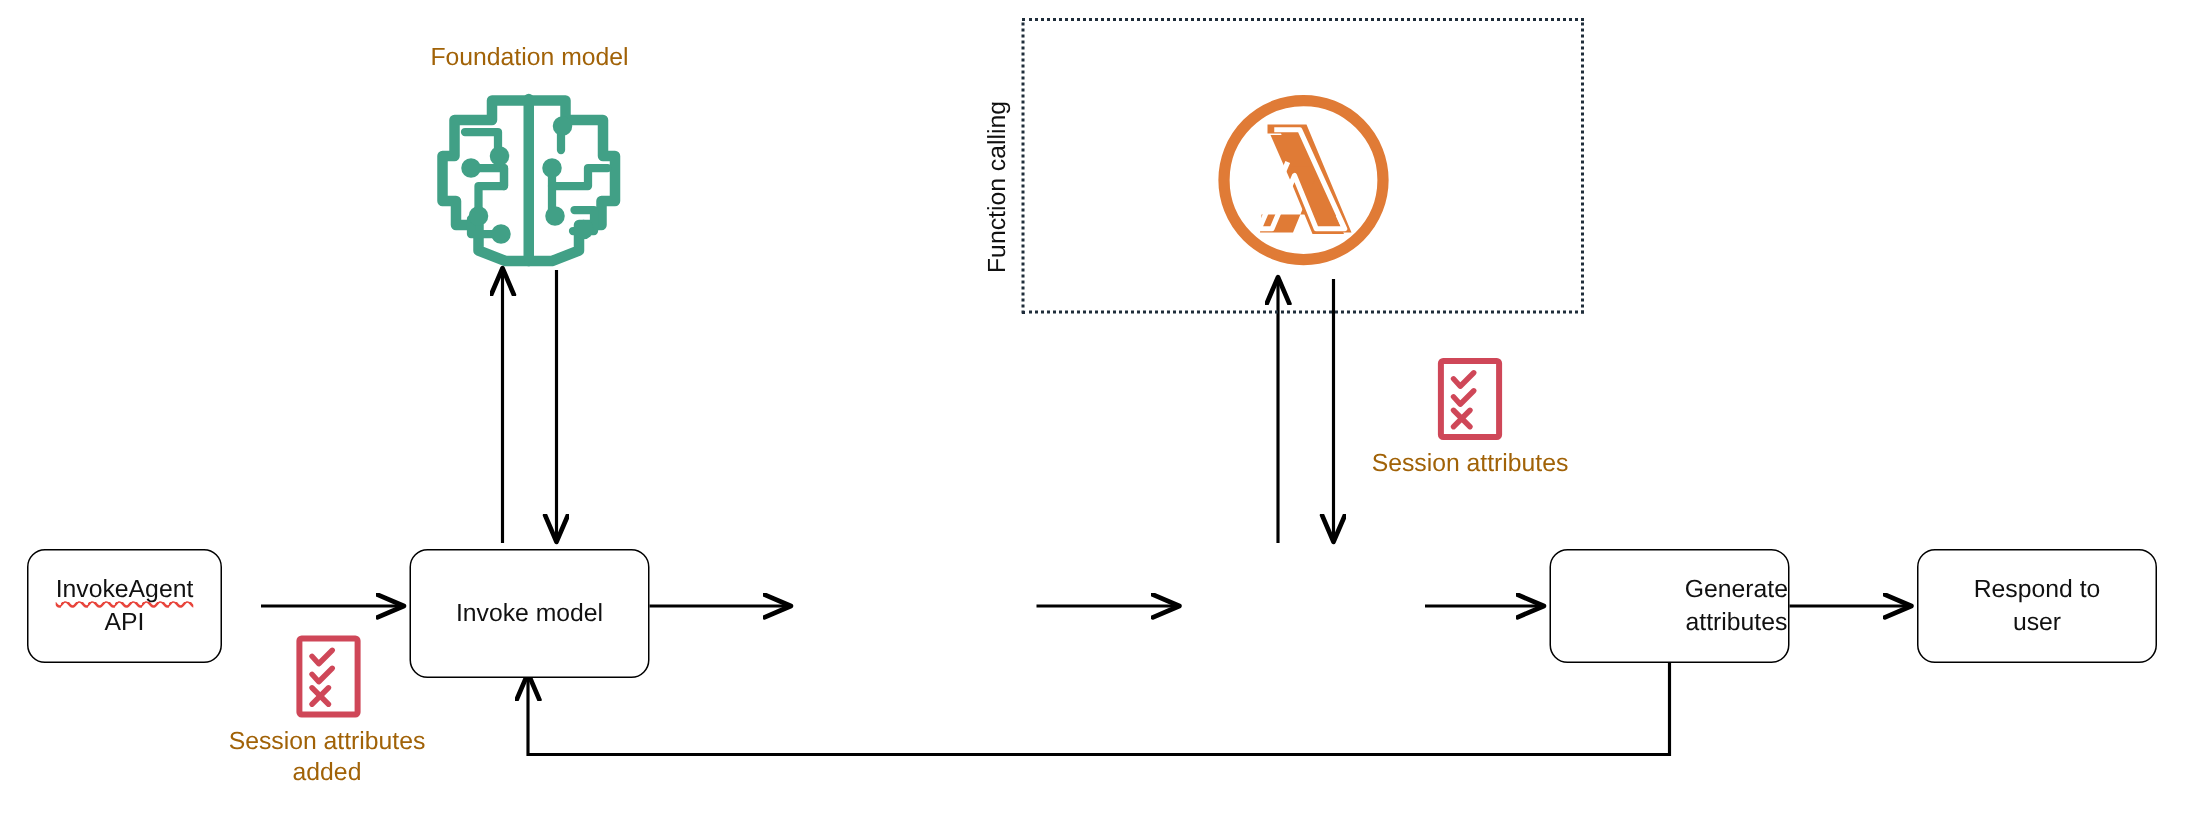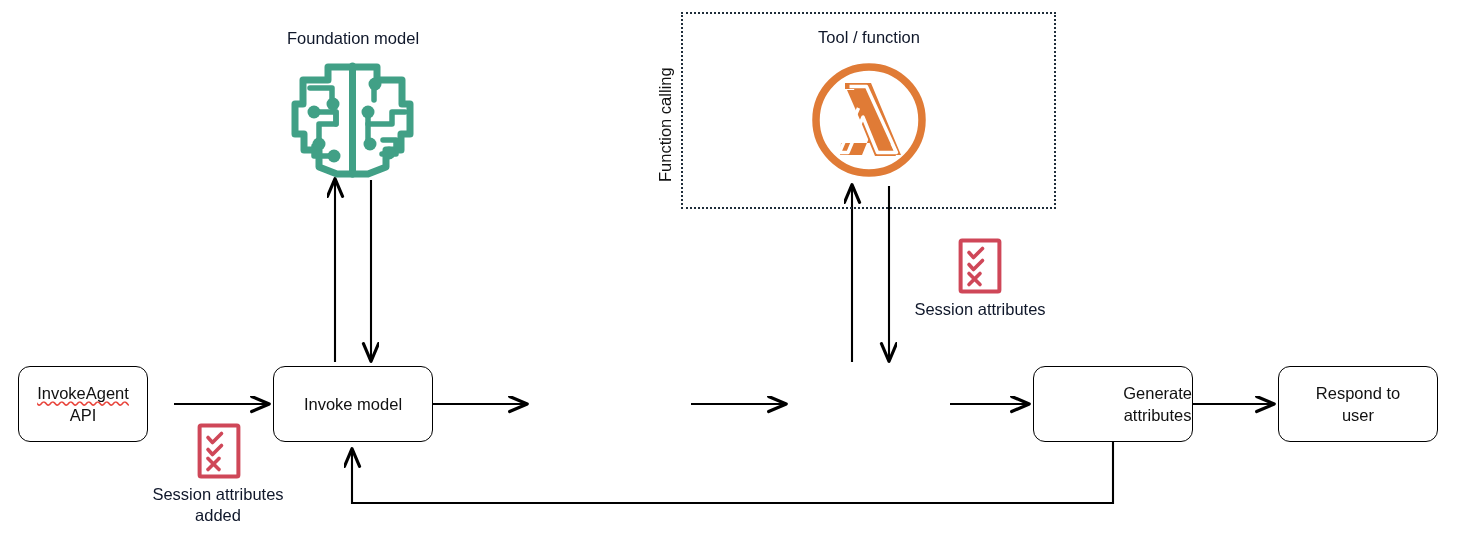--- a/index.html
+++ b/index.html
@@ -42,21 +42,21 @@
     display: block;
   }
   .spell {
     text-decoration: underline wavy #e8453c;
     text-decoration-skip-ink: none;
     text-underline-offset: 2px;
   }
   .caption {
     position: absolute;
     font-size: 16.5px;
-    color: #0f172a;
+    color: #a16207;
     text-align: center;
     line-height: 1.3;
     z-index: 3;
   }
   .vlabel {
     position: absolute;
     font-size: 16.5px;
     color: #111111;
     transform-origin: left top;
     transform: rotate(-90deg);
@@ -159,30 +159,29 @@
 
       <path d="M849,86.5 L868,86.5 L897,152.5" fill="none" stroke="#ffffff" stroke-width="0"></path>
       <g fill="none" stroke="#ffffff" stroke-width="3.4" stroke-linejoin="round">
         <path d="M849.5,86.5 L866.5,86.5 L896.5,152.5 L877.5,152.5 L863,117 L848,152.5 L839.5,152.5 L858.5,108"></path>
       </g>
     </g>
   </svg>
 
   <div class="caption" style="left:253px; top:28px; width:200px;">Foundation model</div>
 
-  <div class="caption" style="left:769px; top:27px; width:200px;">Tool / function</div>
 
   <div class="node-box" style="left:18px; top:366px; width:130px; height:76px;">
     <div>
       <span class="spell">InvokeAgent</span>
       <span>API</span>
     </div>
   </div>
 
-  <div class="node-box" style="left:273px; top:366px; width:160px; height:76px;">
+  <div class="node-box" style="left:273px; top:366px; width:160px; height:86px;">
     <span>Invoke model</span>
   </div>
 
 
 
   <div class="node-box" style="left:1033px; top:366px; width:160px; height:76px;justify-content:flex-end;">
     <div>
       <span>Generate</span>
       <span>attributes</span>
     </div>

